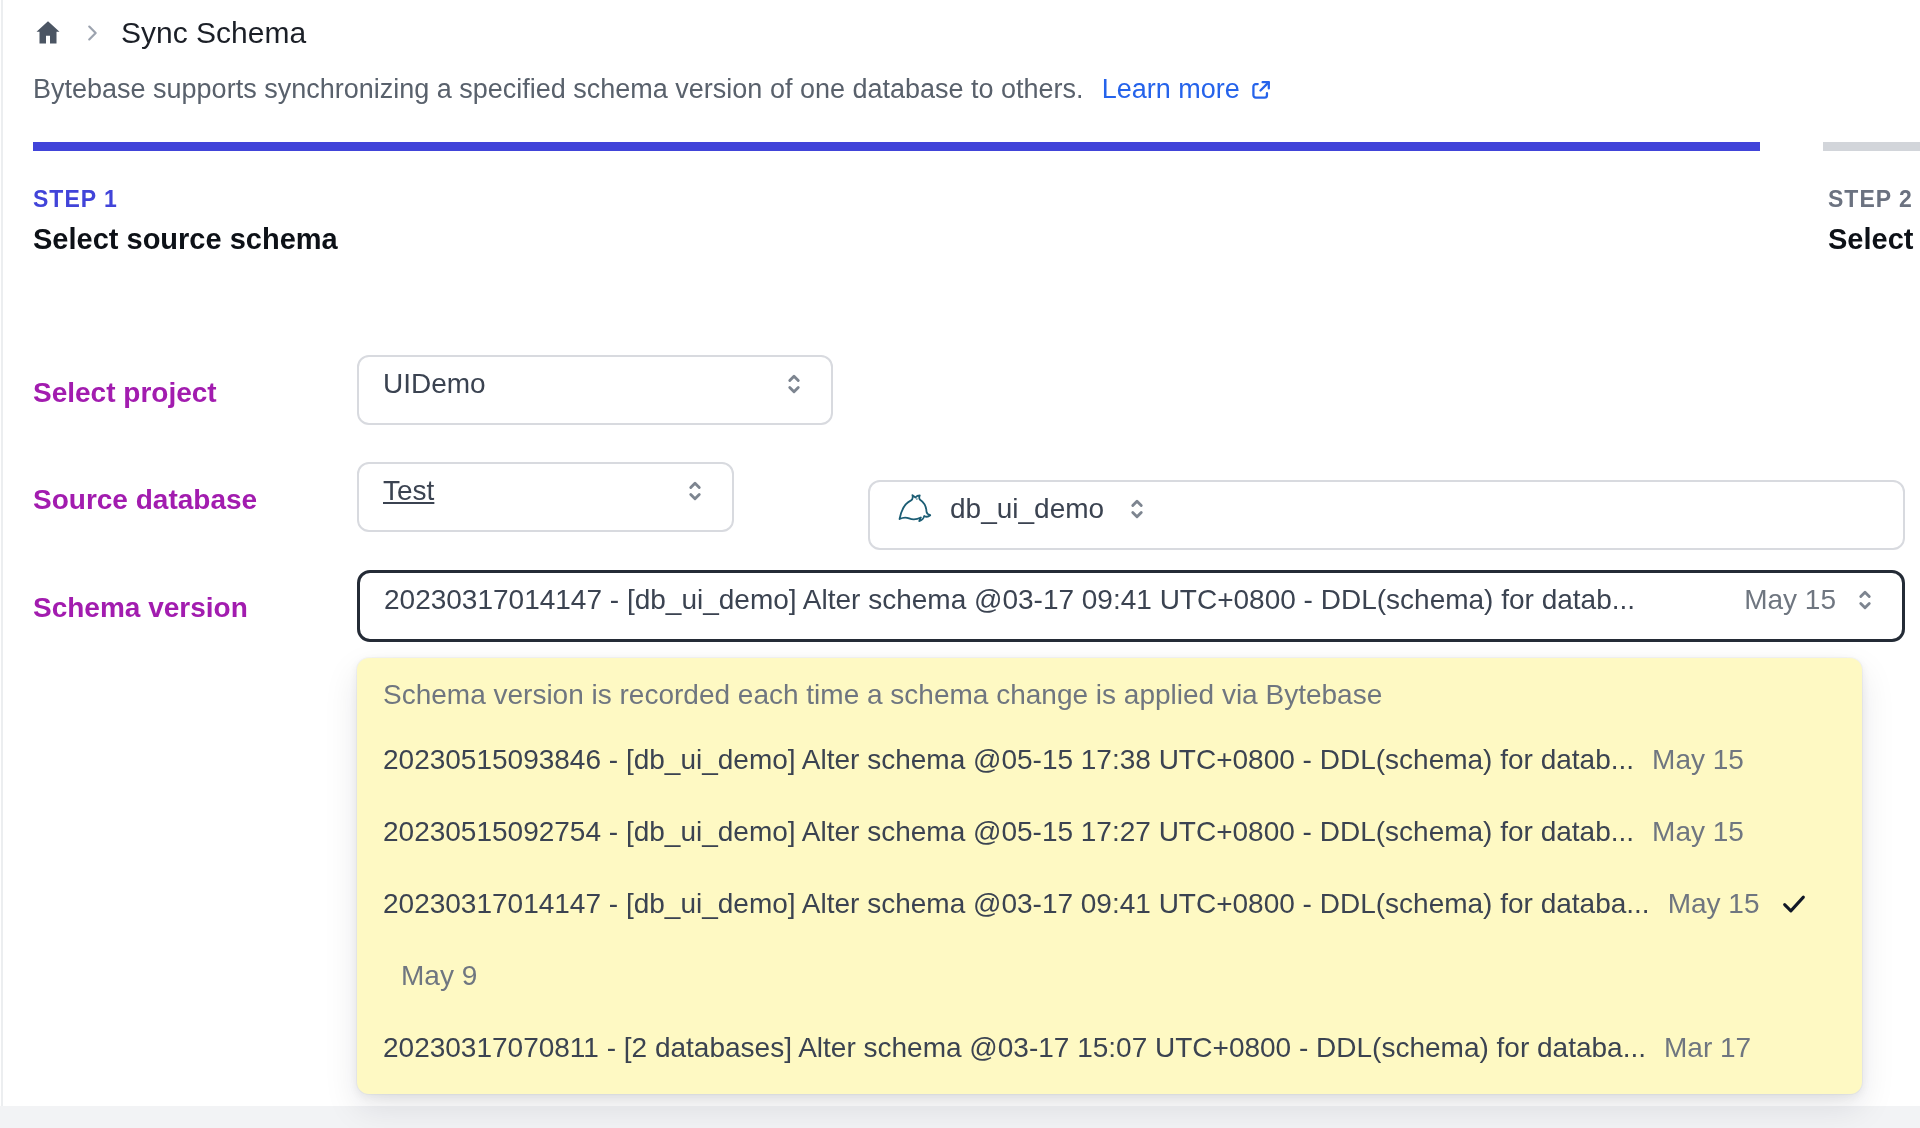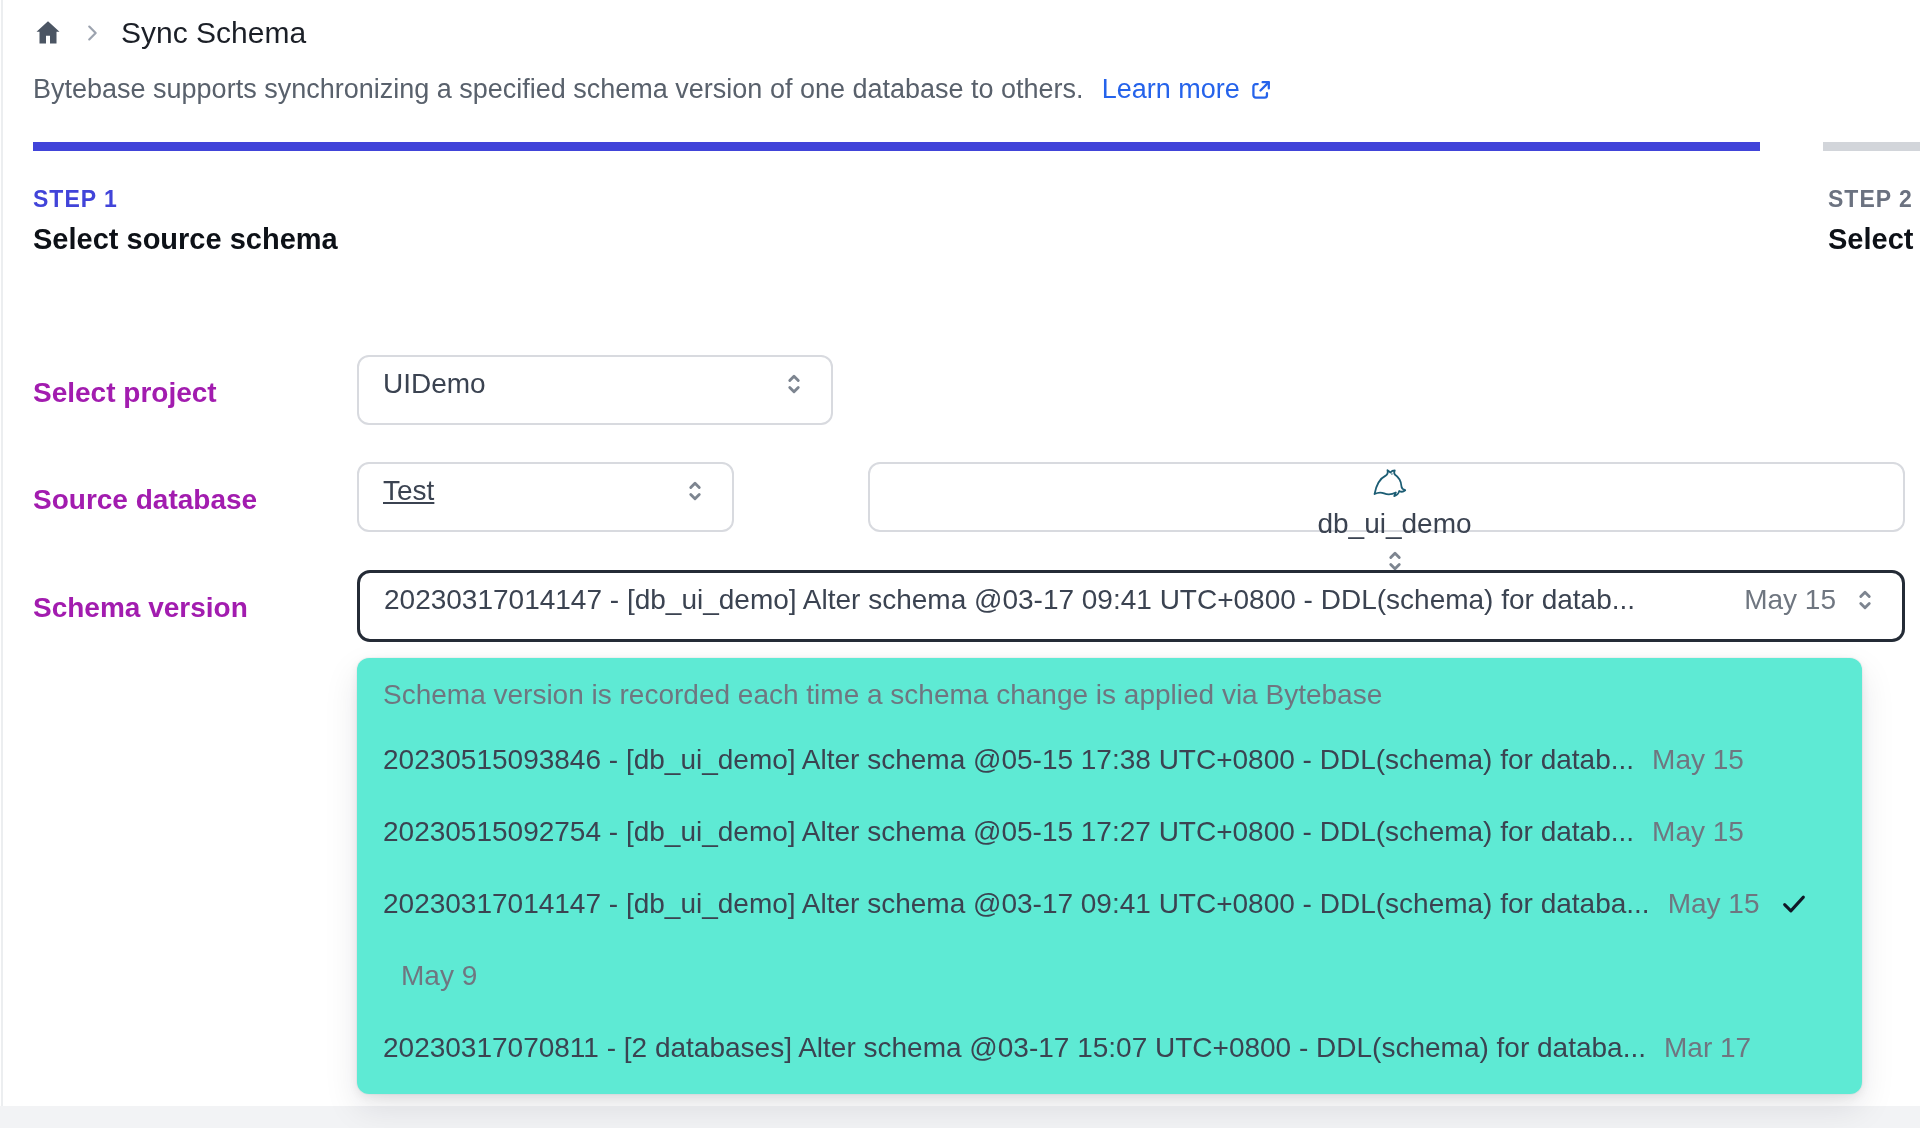--- a/index.html
+++ b/index.html
@@ -43,32 +43,32 @@
     position:absolute;box-sizing:border-box;height:70px;background:#fff;
     border:2px solid var(--border,#d8dadf);border-radius:12px;
     display:flex;align-items:center;padding:0 20px 12px 24px;
     font-size:28px;color:#3b4351;cursor:pointer;white-space:nowrap;
   }
   .select .grow{flex:1;overflow:hidden;}
   .select .hint{color:#9aa1ab;margin-left:14px;}
   .select .chev{margin-left:12px;flex:0 0 auto;}
   .select-project{left:357px;top:355px;width:476px;}
   .select-env{left:357px;top:462px;width:377px;text-decoration:underline;}
-  .select-db{left:868px;top:462px;width:1037px;gap:4px;flex-direction:column;}
+  .select-db{left:868px;top:480px;width:1037px;gap:4px;}
   .select-db .dbname{margin-left:12px;}
   .select-version{
     left:357px;top:570px;width:1548px;height:72px;
     border:3px solid var(--focus-border,#242b36);border-radius:13px;
   }
   .select-version .date{color:#6f7680;margin-left:18px;}
 
   
   .dropdown{
     position:absolute;left:357px;top:658px;width:1505px;box-sizing:border-box;
-    background:#5eead4;border-radius:12px;padding:22px 0 10px;
+    background:#fef9c3;border-radius:12px;padding:22px 0 10px;
     box-shadow:0 14px 34px rgba(15,23,42,.10),0 3px 10px rgba(15,23,42,.07),0 0 0 1px rgba(15,23,42,.03);
   }
   .dropdown .dd-header{padding:0 26px;font-size:28px;line-height:30px;color:#6f7680;margin-bottom:14px;white-space:nowrap;}
   .dd-option{height:72px;display:flex;align-items:center;padding:0 26px;font-size:28px;color:#3b4351;cursor:pointer;white-space:nowrap;}
   .dd-option .dd-date{color:#6f7680;margin-left:18px;}
   .dd-option .check{margin-left:20px;display:inline-flex;}
 </style>
 </head>
 <body>
 

